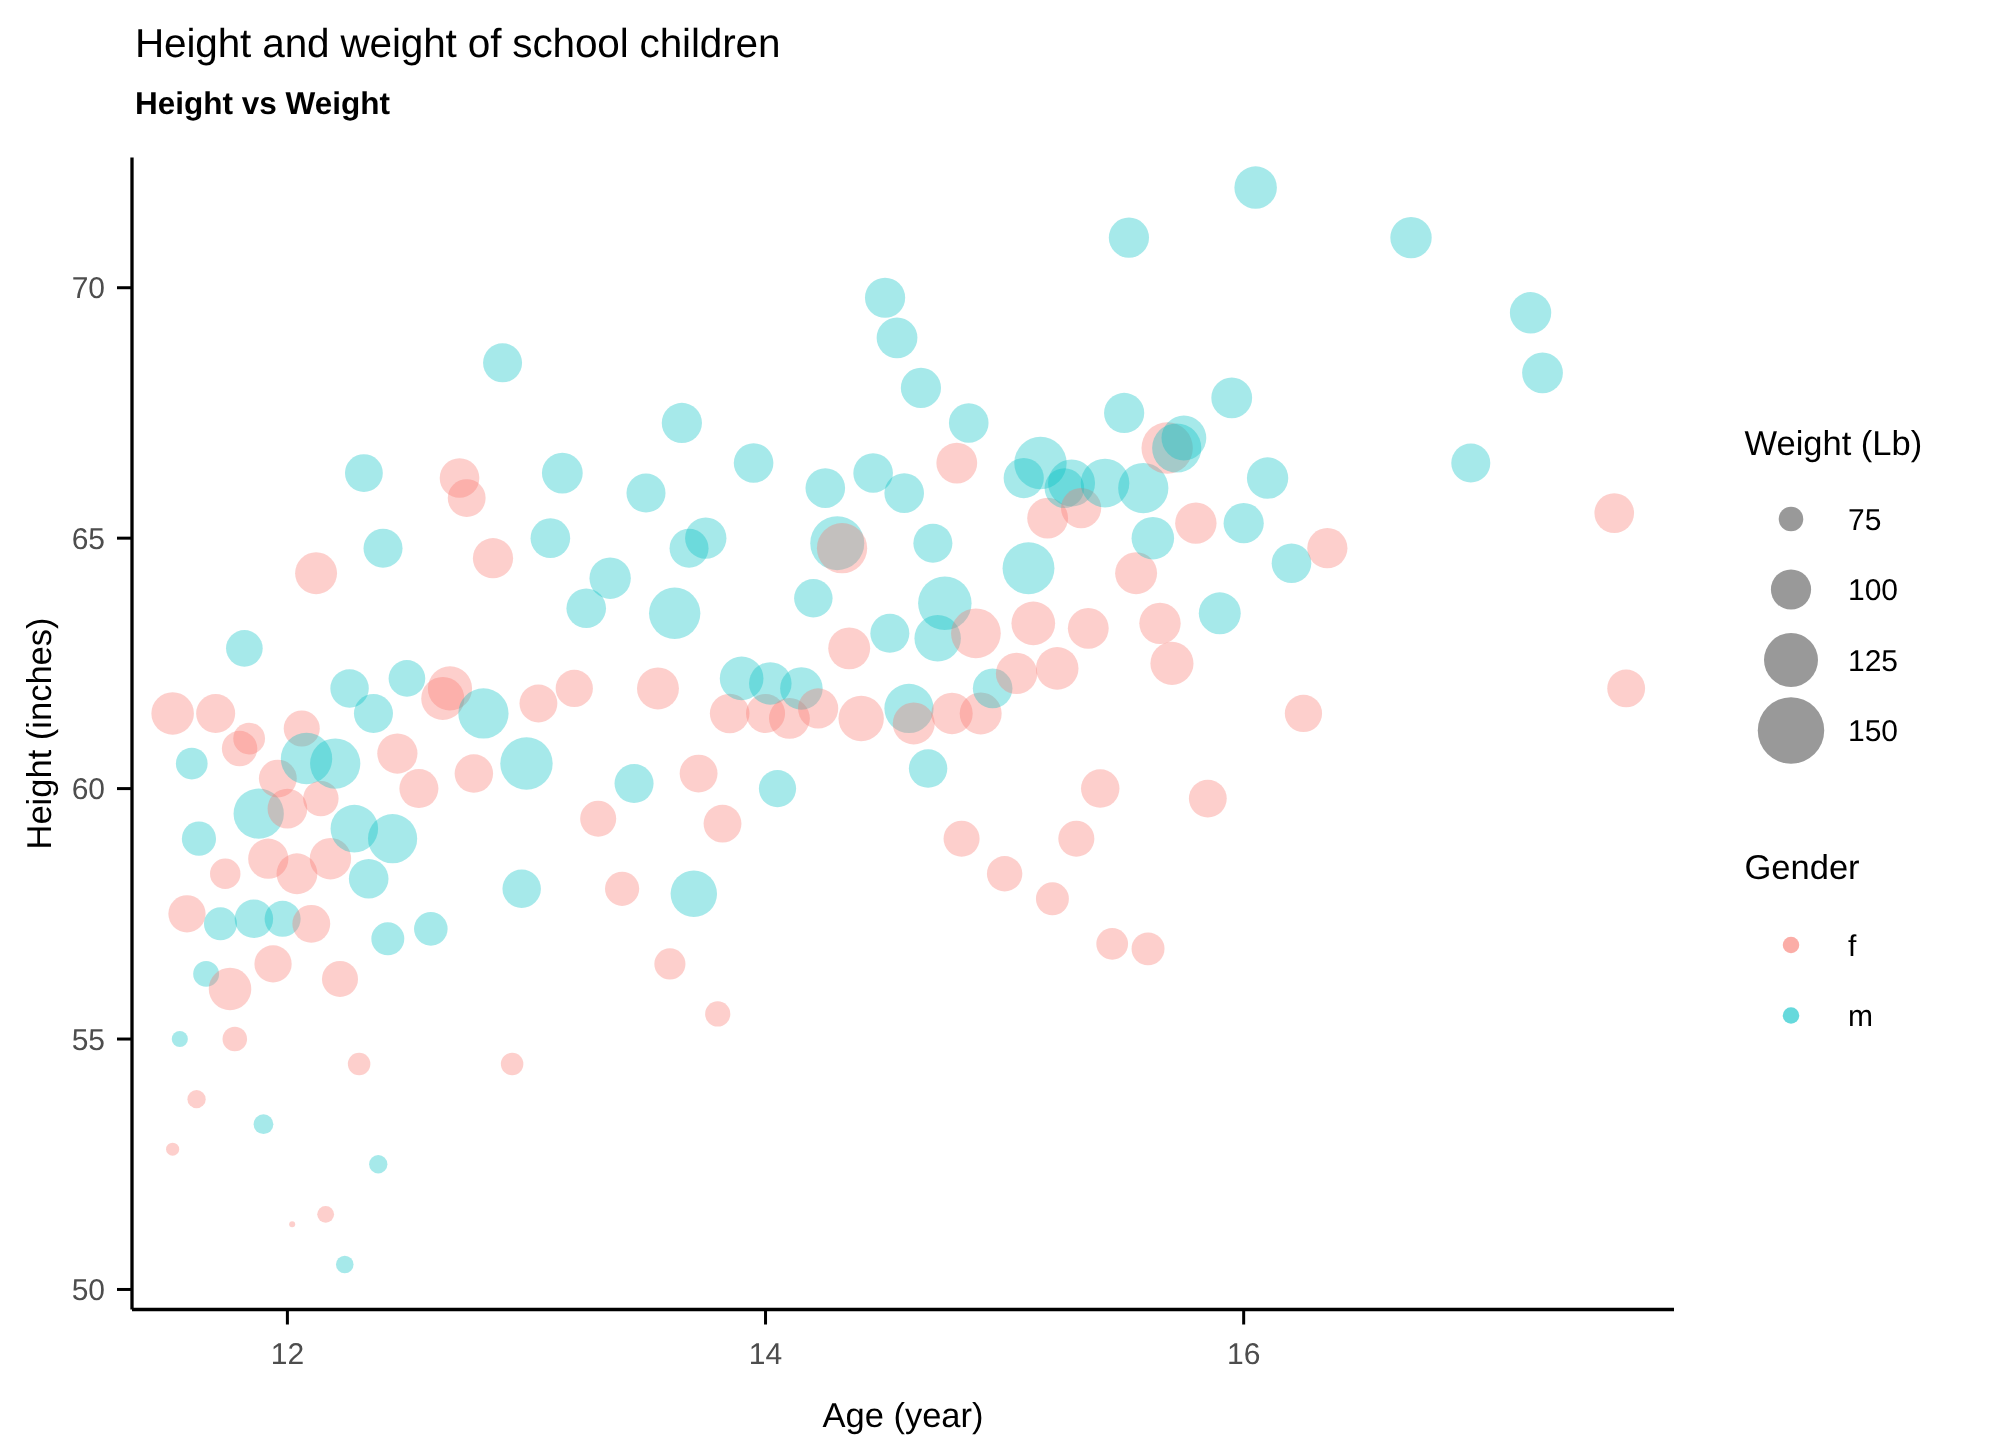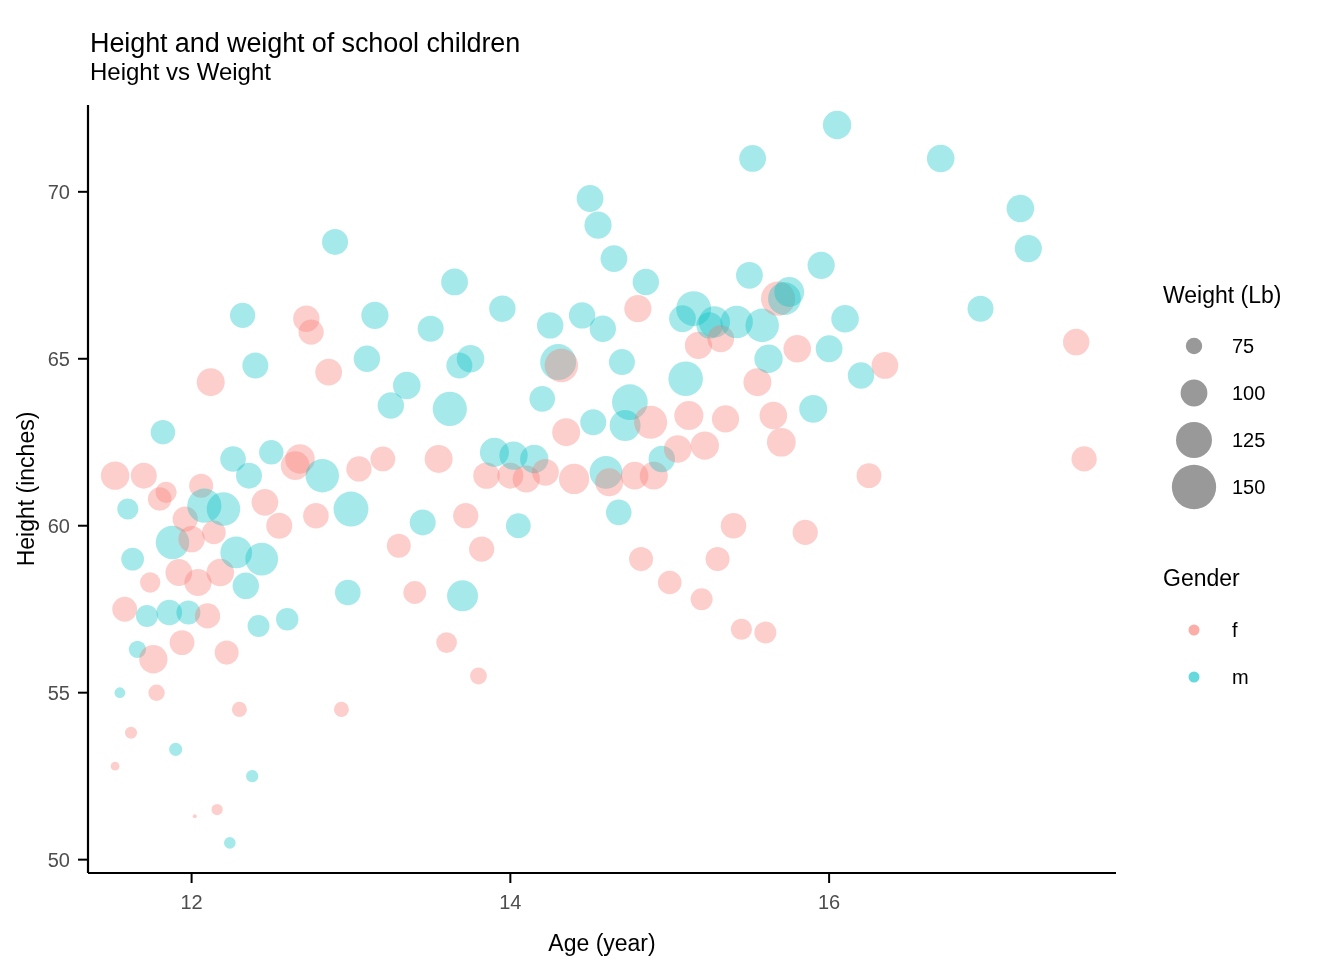--- a/index.html
+++ b/index.html
@@ -21,29 +21,28 @@
   }
   .chart-title {
     position: absolute;
     left: 90px;
     top: 14px;
     font-size: 27px;
     color: #000000;
     font-weight: normal;
     letter-spacing: -0.1px;
     white-space: nowrap;
-    margin-top: 14px;
   }
   .chart-subtitle {
     position: absolute;
     left: 90px;
     top: 58px;
-    font-size: 24px;
+    font-size: 21px;
     color: #000000;
-    font-weight: normal;
+    font-weight: bold;
     white-space: nowrap;
   }
   svg.canvas {
     position: absolute;
     left: 0;
     top: 0;
     width: 1344px;
     height: 960px;
   }
   .axis-line {

